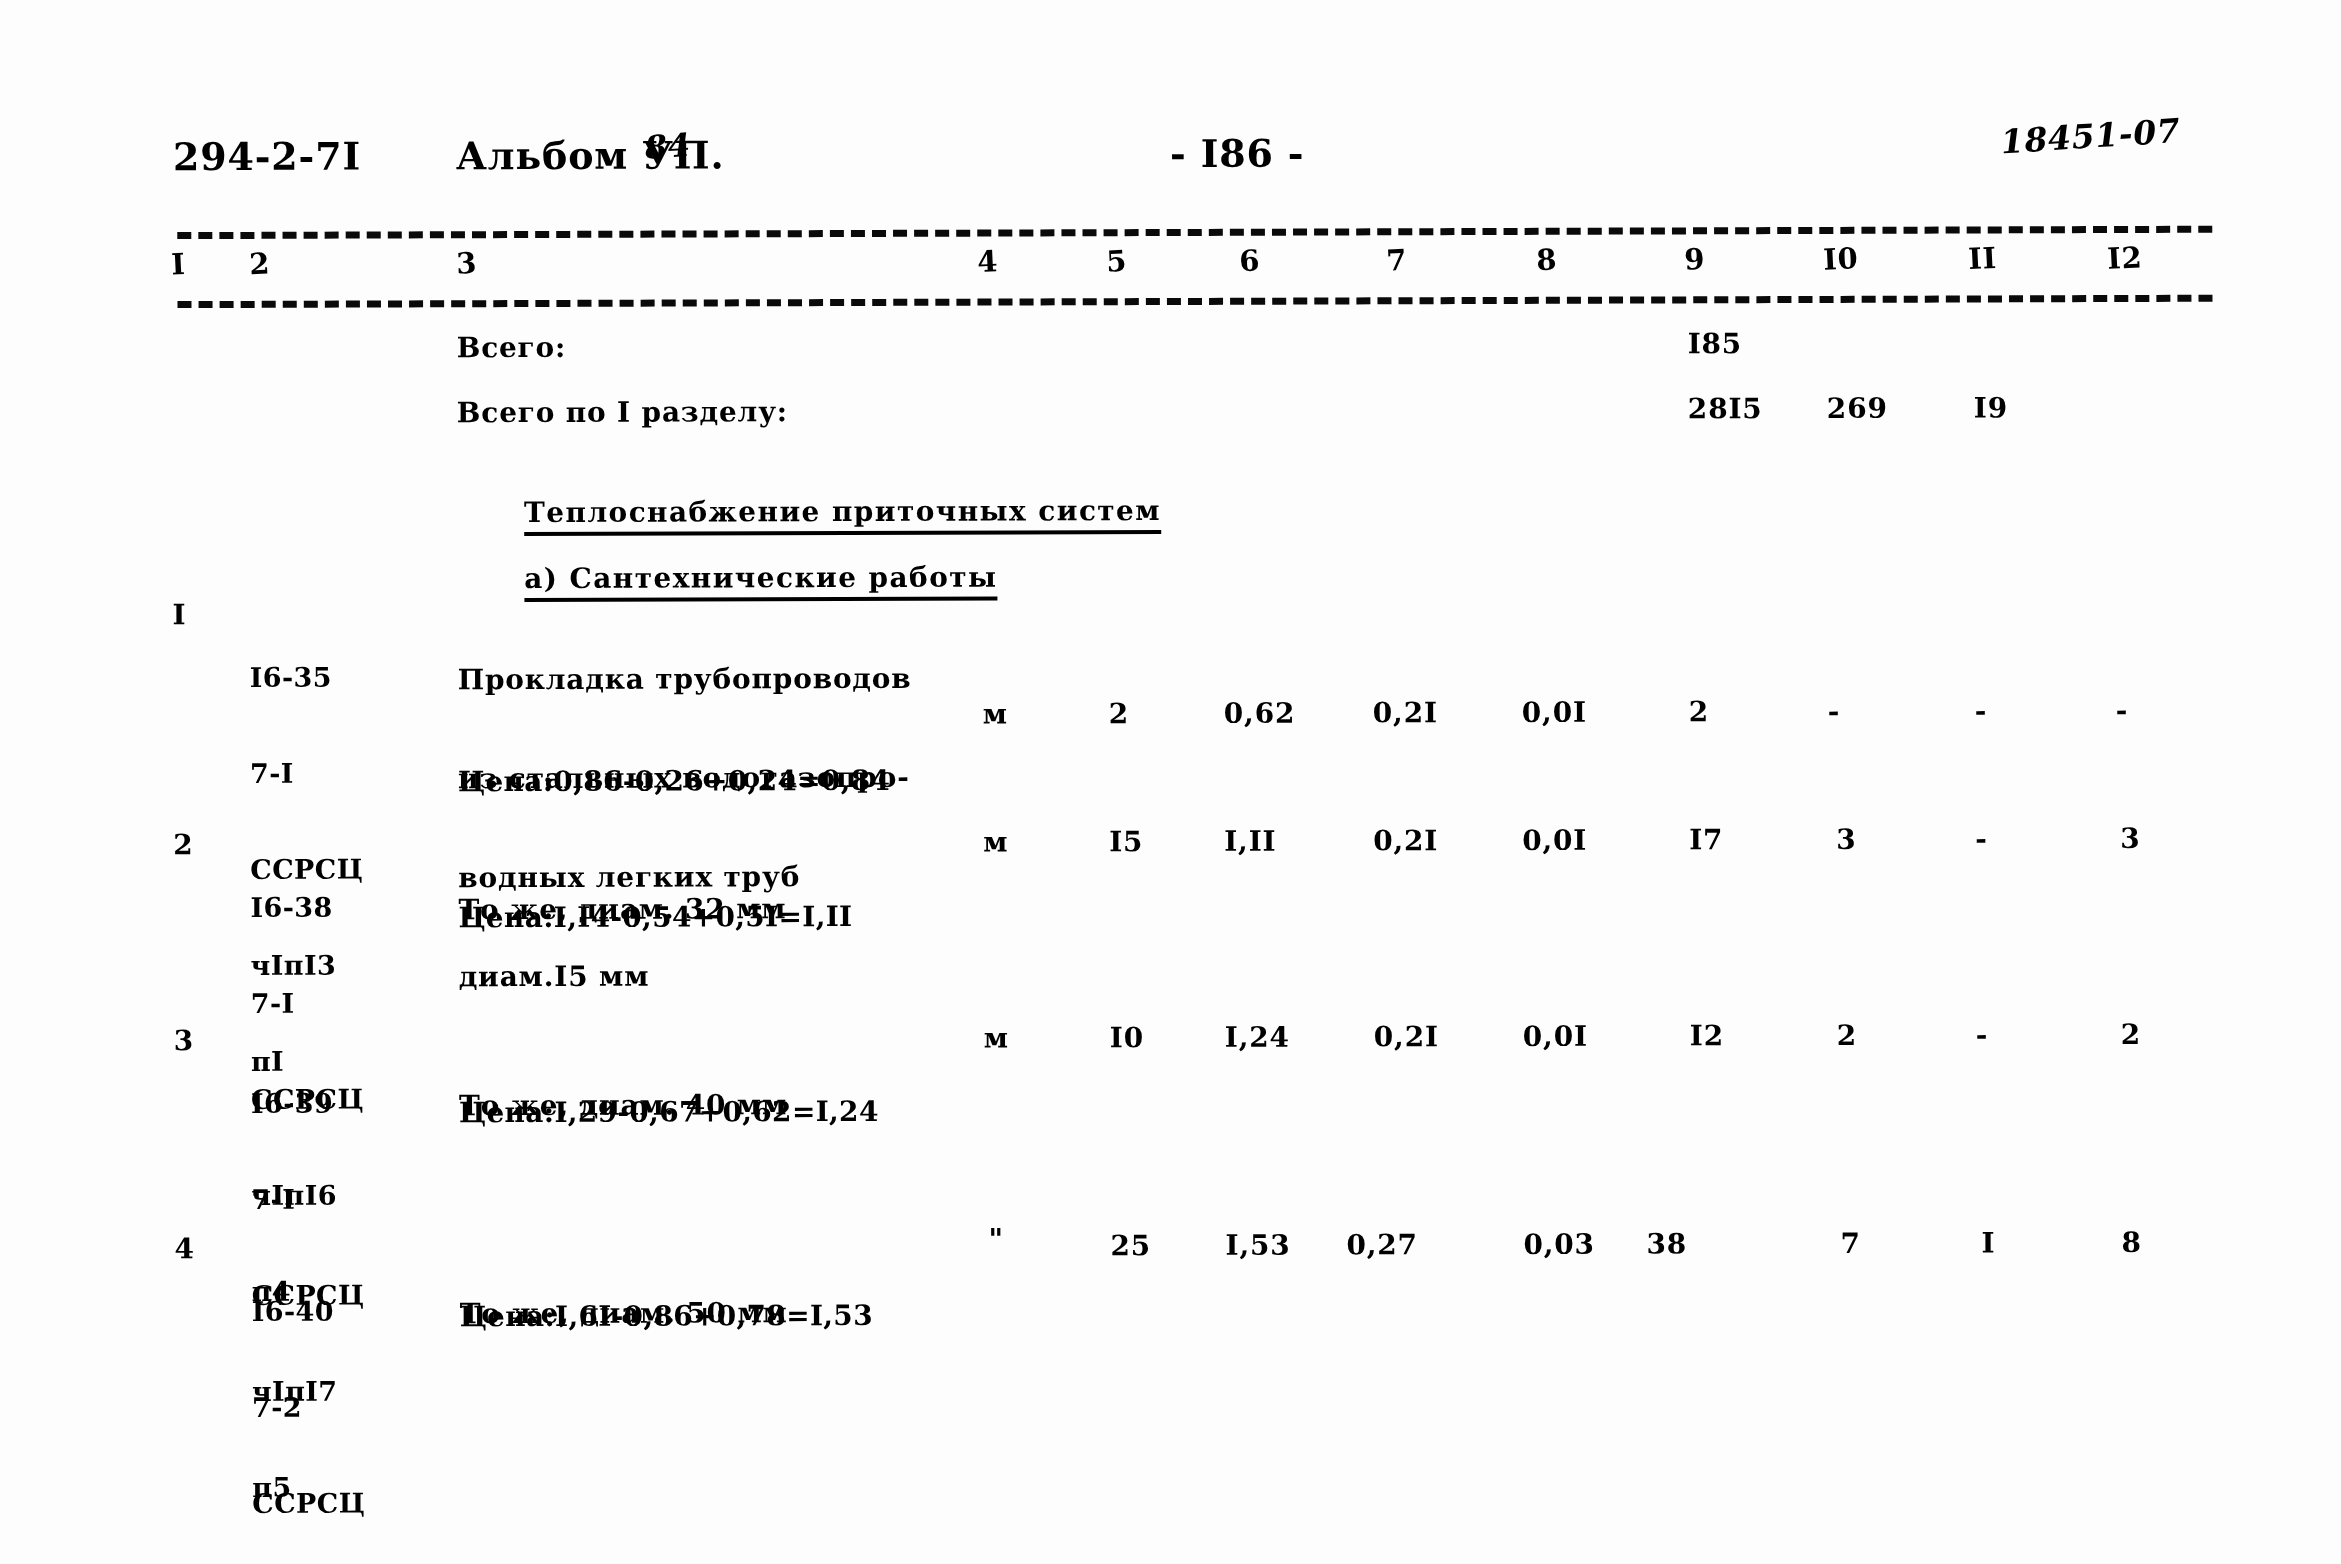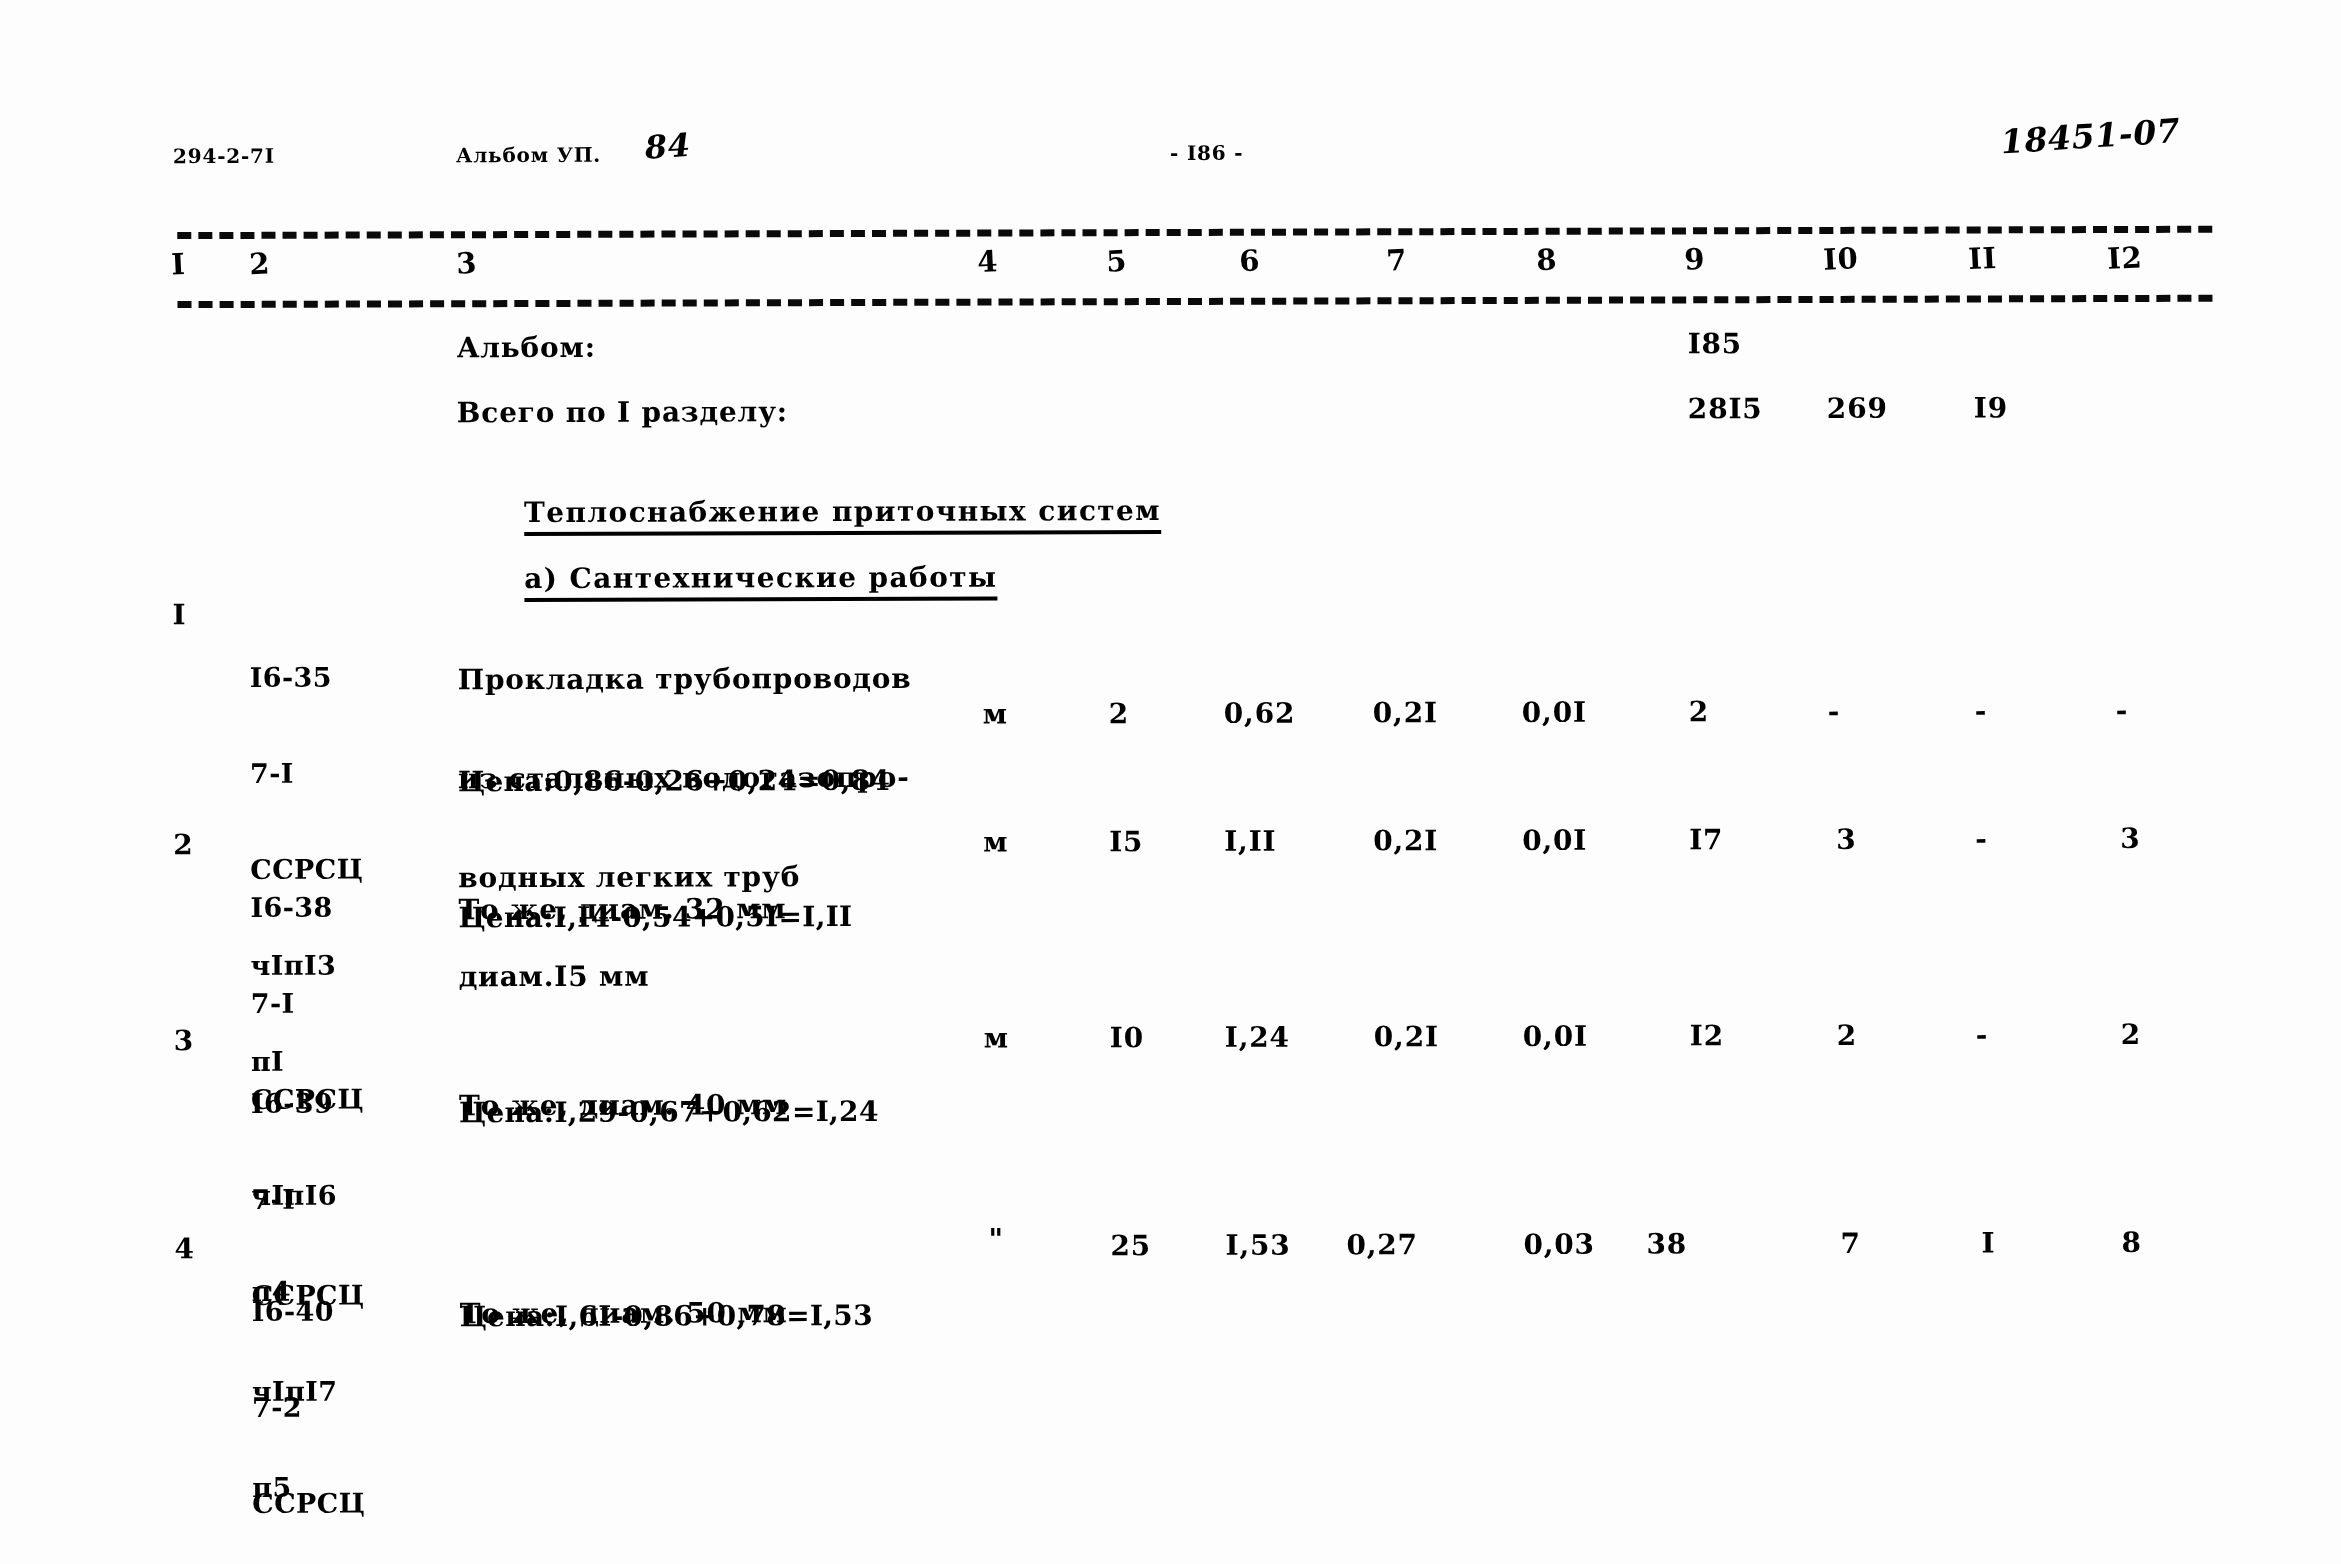--- a/index.html
+++ b/index.html
@@ -20,21 +20,21 @@
     position: absolute;
     inset: 0;
     background: #fdfdfd;
   }
 
   
   .abs { position: absolute; }
   .typed {
     font-family: "DejaVu Serif", "Liberation Serif", serif;
     font-weight: 700;
-    font-size: 20px;
+    font-size: 38px;
     line-height: 33px;
     letter-spacing: 0.8px;
     white-space: pre;
   }
   .hand {
     font-family: "DejaVu Serif", "Liberation Serif", serif;
     font-style: italic;
     font-weight: 700;
     letter-spacing: 0.7px;
     transform: rotate(-3.5deg);
@@ -186,21 +186,21 @@
     <span class="colnum" style="left:1388px">7</span>
     <span class="colnum" style="left:1538px">8</span>
     <span class="colnum" style="left:1686px">9</span>
     <span class="colnum" style="left:1825px">I0</span>
     <span class="colnum" style="left:1970px">II</span>
     <span class="colnum" style="left:2109px">I2</span>
   </div>
 
   <div id="table-body">
 
-    <div class="cell" style="left:458px; top:329px">Альбом:</div>
+    <div class="cell" style="left:458px; top:329px">Всего:</div>
     <div class="cell num" style="left:1689px; top:329px">I85</div>
 
     <div class="cell" style="left:458px; top:394px">Всего по I разделу:</div>
     <div class="cell num" style="left:1689px; top:394px">28I5</div>
     <div class="cell num" style="left:1828px; top:394px">269</div>
     <div class="cell num" style="left:1975px; top:394px">I9</div>
 
     <div class="section-head" style="left:458px; top:461px">
       <span class="underlined">Теплоснабжение приточных систем</span>
     </div>

